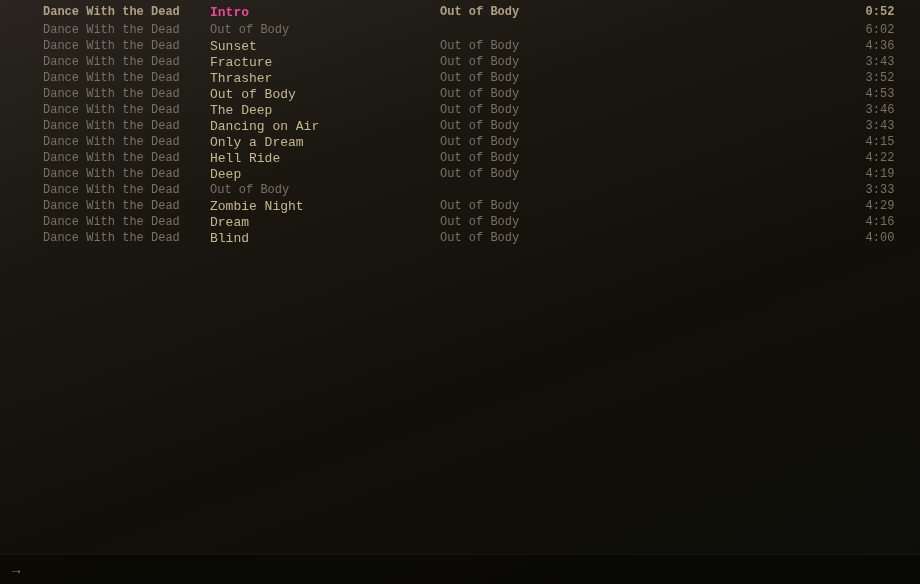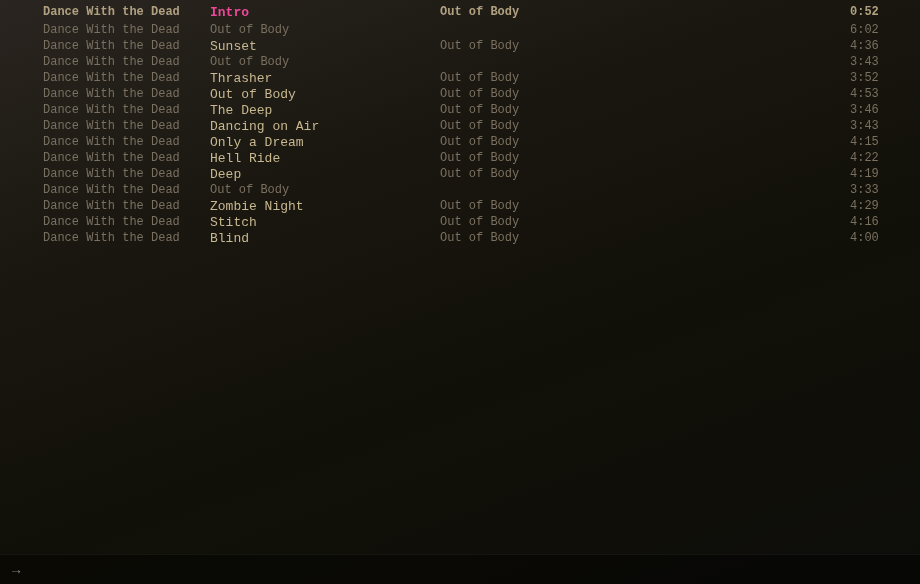--- a/index.html
+++ b/index.html
@@ -66,21 +66,21 @@
       color: #7a7060;
       font-size: 12px;
     }
 
     .track-row.header .col-album {
       color: #b0a080;
     }
 
     .col-duration {
       width: 60px;
-      text-align: left;
+      text-align: center;
       color: #7a7060;
       font-size: 12px;
       flex-shrink: 0;
     }
 
     .track-row.header .col-duration {
       color: #b0a080;
     }
 
     .bottom-bar {
@@ -119,20 +119,21 @@
       <div class="col-duration">6:02</div>
     </div>
     <div class="track-row">
       <div class="col-artist">Dance With the Dead</div>
       <div class="col-title">Sunset</div>
       <div class="col-album">Out of Body</div>
       <div class="col-duration">4:36</div>
     </div>
     <div class="track-row">
       <div class="col-artist">Dance With the Dead</div>
+      <div class="col-title">Fracture</div>
       <div class="col-album">Out of Body</div>
       <div class="col-duration">3:43</div>
     </div>
     <div class="track-row">
       <div class="col-artist">Dance With the Dead</div>
       <div class="col-title">Thrasher</div>
       <div class="col-album">Out of Body</div>
       <div class="col-duration">3:52</div>
     </div>
     <div class="track-row">
@@ -177,21 +178,21 @@
       <div class="col-duration">3:33</div>
     </div>
     <div class="track-row">
       <div class="col-artist">Dance With the Dead</div>
       <div class="col-title">Zombie Night</div>
       <div class="col-album">Out of Body</div>
       <div class="col-duration">4:29</div>
     </div>
     <div class="track-row">
       <div class="col-artist">Dance With the Dead</div>
-      <div class="col-title">Stitch</div>
+      <div class="col-title">Dream</div>
       <div class="col-album">Out of Body</div>
       <div class="col-duration">4:16</div>
     </div>
     <div class="track-row">
       <div class="col-artist">Dance With the Dead</div>
       <div class="col-title">Blind</div>
       <div class="col-album">Out of Body</div>
       <div class="col-duration">4:00</div>
     </div>
   </div>

